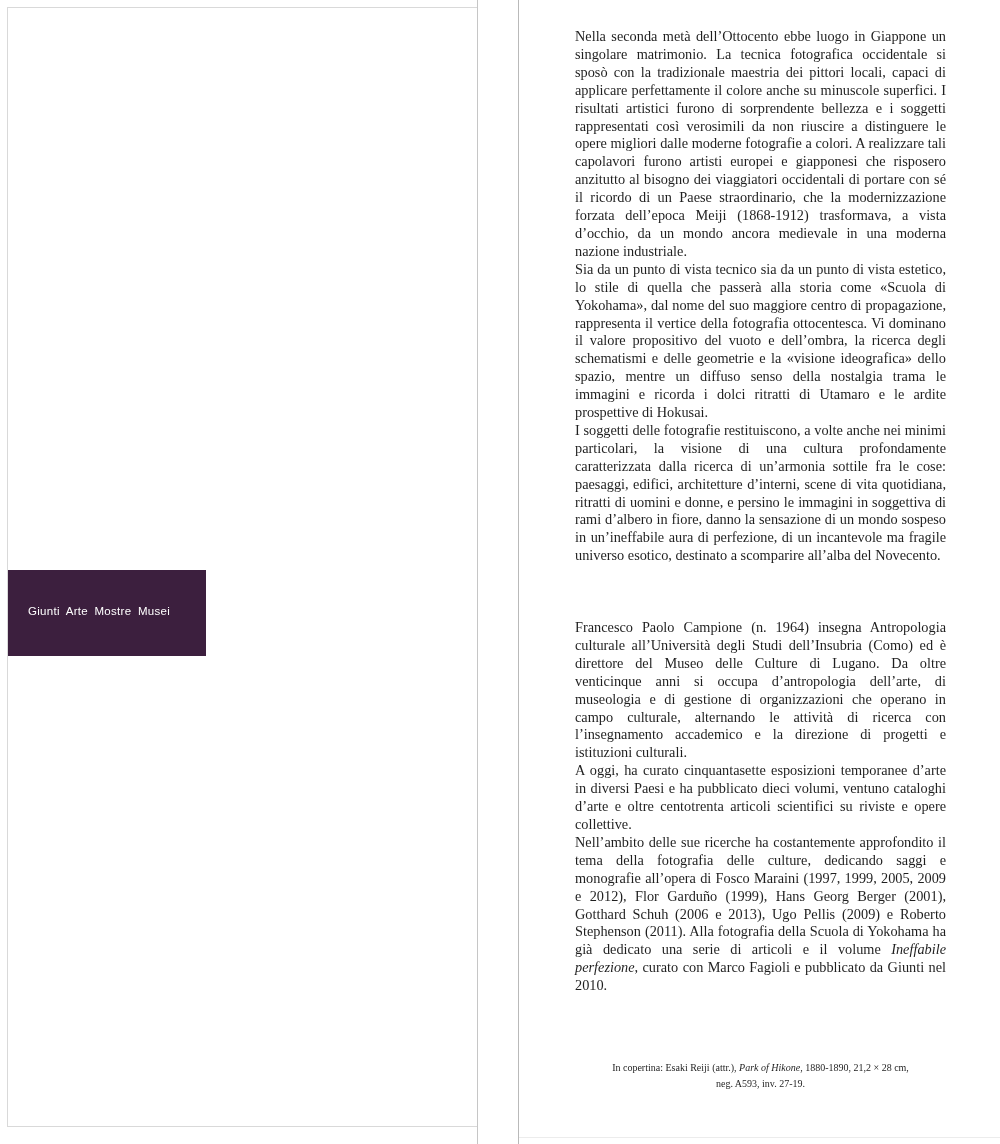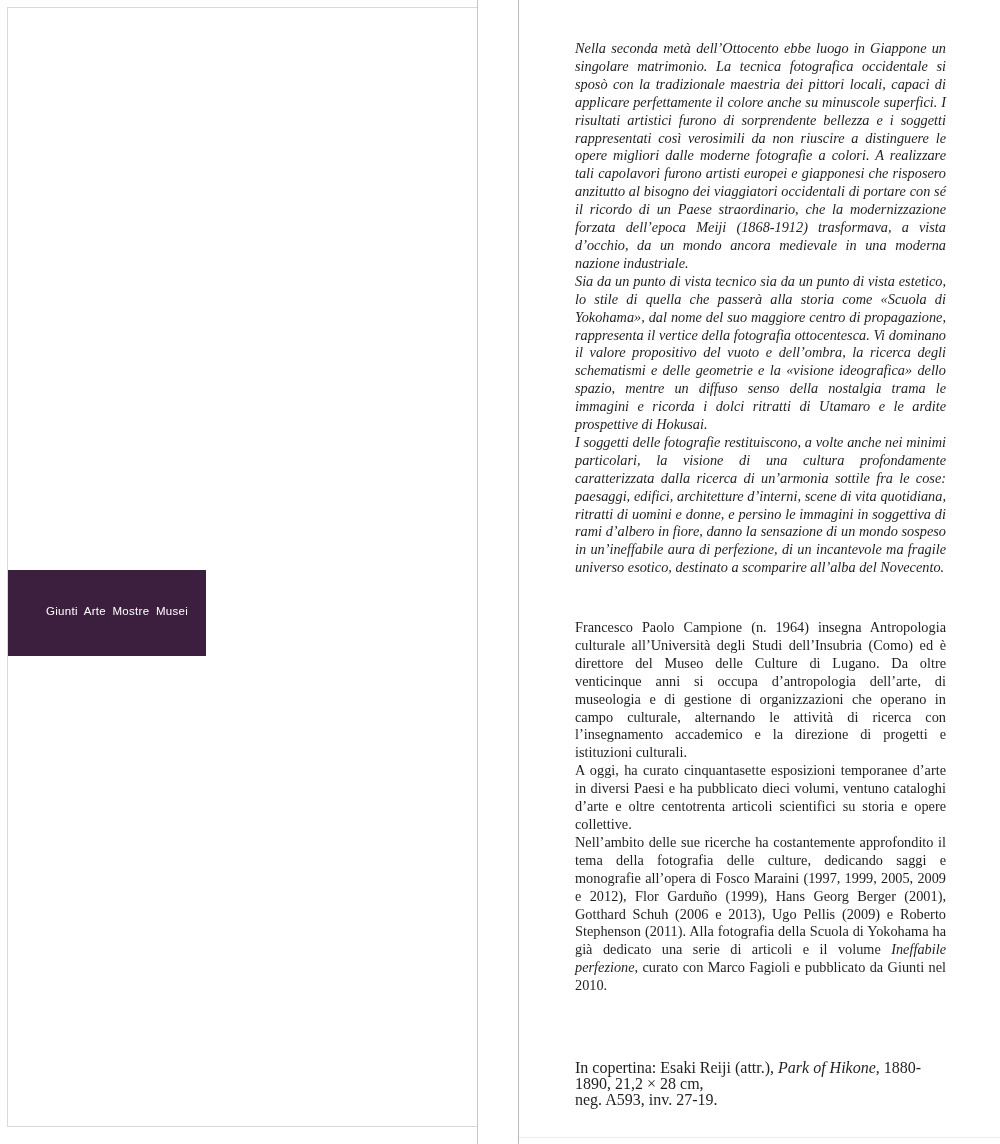--- a/index.html
+++ b/index.html
@@ -41,64 +41,64 @@
     word-spacing: 3px;
     white-space: nowrap;
   }
 
   
   .col {
     position: absolute;
     left: 575px;
     width: 371px;
   }
-  .flap-text { top: 40px; font-style: italic; }
+  .flap-text { top: 28px; }
   .bio-text  { top: 619px; }
   .col p {
     margin: 0;
     font-size: 14.3px;
     line-height: 17.9px;
     text-align: justify;
     hyphens: auto;
     -webkit-hyphens: auto;
   }
   .caption {
     top: 1060px;
     font-size: 11.6px;
     line-height: 16px;
     text-align: left;
   }
-  .caption p { font-size: 16px; line-height: 16px; text-align: left; }
+  .caption p { font-size: 10px; line-height: 16px; text-align: center; }
   .it { font-style: italic; }
 </style>
 </head>
 <body>
 
 <div class="page">
 
   <div class="edge edge-top"></div>
   <div class="edge edge-left"></div>
   <div class="edge edge-bottom"></div>
   <div class="edge edge-bottom-right"></div>
   <div class="fold fold-left"></div>
   <div class="fold fold-right"></div>
 
   <div class="imprint" style="background: rgb(60, 31, 62);">
-    <span class="imprint-label" style="color: rgb(255, 255, 255); margin-left: 18px;">Giunti Arte Mostre Musei</span>
+    <span class="imprint-label" style="color: rgb(255, 255, 255);">Giunti Arte Mostre Musei</span>
   </div>
 
   <div class="col flap-text">
     <p>Nella seconda metà dell’Ottocento ebbe luogo in Giappone un singolare matrimonio. La tecnica fotografica occidentale si sposò con la tradizionale maestria dei pittori locali, capaci di applicare perfettamente il colore anche su minuscole superfici. I risultati artistici furono di sorprendente bellezza e i soggetti rappresentati così verosimili da non riuscire a distinguere le opere migliori dalle moderne fotografie a colori. A realizzare tali capolavori furono artisti europei e giapponesi che risposero anzitutto al bisogno dei viaggiatori occidentali di portare con sé il ricordo di un Paese straordinario, che la modernizzazione forzata dell’epoca Meiji (1868-1912) trasformava, a vista d’occhio, da un mondo ancora medievale in una moderna nazione industriale.</p>
     <p>Sia da un punto di vista tecnico sia da un punto di vista estetico, lo stile di quella che passerà alla storia come «Scuola di Yokohama», dal nome del suo maggiore centro di propagazione, rappresenta il vertice della fotografia ottocentesca. Vi dominano il valore propositivo del vuoto e dell’ombra, la ricerca degli schematismi e delle geometrie e la «visione ideografica» dello spazio, mentre un diffuso senso della nostalgia trama le immagini e ricorda i dolci ritratti di Utamaro e le ardite prospettive di Hokusai.</p>
     <p>I soggetti delle fotografie restituiscono, a volte anche nei minimi particolari, la visione di una cultura profondamente caratterizzata dalla ricerca di un’armonia sottile fra le cose: paesaggi, edifici, architetture d’interni, scene di vita quotidiana, ritratti di uomini e donne, e persino le immagini in soggettiva di rami d’albero in fiore, danno la sensazione di un mondo sospeso in un’ineffabile aura di perfezione, di un incantevole ma fragile universo esotico, destinato a scomparire all’alba del Novecento.</p>
   </div>
 
   <div class="col bio-text">
     <p>Francesco Paolo Campione (n. 1964) insegna Antropologia culturale all’Università degli Studi dell’Insubria (Como) ed è direttore del Museo delle Culture di Lugano. Da oltre venticinque anni si occupa d’antropologia dell’arte, di museologia e di gestione di organizzazioni che operano in campo culturale, alternando le attività di ricerca con l’insegnamento accademico e la direzione di progetti e istituzioni culturali.</p>
-    <p>A oggi, ha curato cinquantasette esposizioni temporanee d’arte in diversi Paesi e ha pubblicato dieci volumi, ventuno cataloghi d’arte e oltre centotrenta articoli scientifici su storia e opere collettive.</p>
+    <p>A oggi, ha curato cinquantasette esposizioni temporanee d’arte in diversi Paesi e ha pubblicato dieci volumi, ventuno cataloghi d’arte e oltre centotrenta articoli scientifici su riviste e opere collettive.</p>
     <p><span>Nell’ambito delle sue ricerche ha costantemente approfondito il tema della fotografia delle culture, dedicando saggi e monografie all’opera di Fosco Maraini (1997, 1999, 2005, 2009 e 2012), Flor Garduño (1999), Hans Georg Berger (2001), Gotthard Schuh (2006 e 2013), Ugo Pellis (2009) e Roberto Stephenson (2011). Alla fotografia della Scuola di Yokohama ha già dedicato una serie di articoli e il volume </span><span class="it">Ineffabile perfezione</span><span>, curato con Marco Fagioli e pubblicato da Giunti nel 2010.</span></p>
   </div>
 
   <div class="col caption">
     <p><span>In copertina: Esaki Reiji (attr.), </span><span class="it">Park of Hikone</span><span>, 1880-1890, 21,2 × 28 cm,</span><br><span>neg. A593, inv. 27-19.</span></p>
   </div>
 
 </div>
 
 </body></html>

